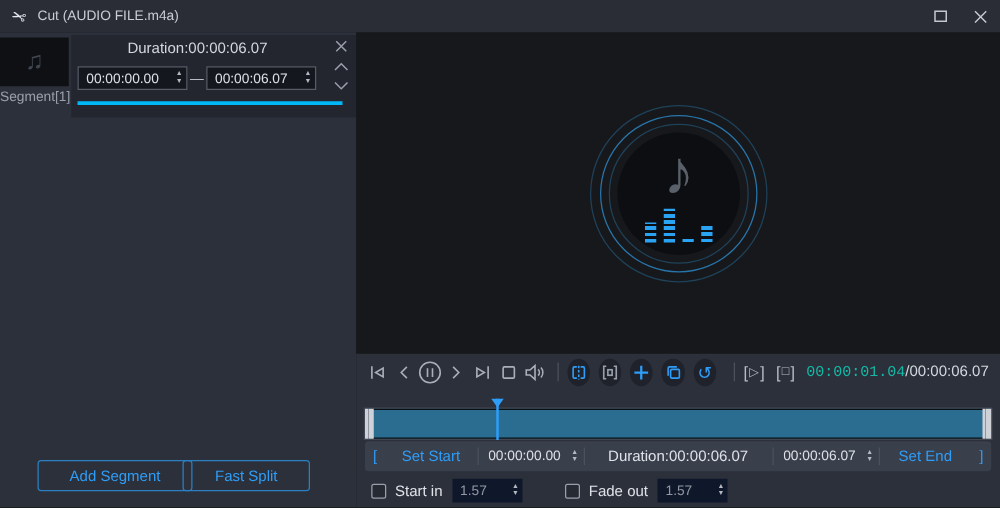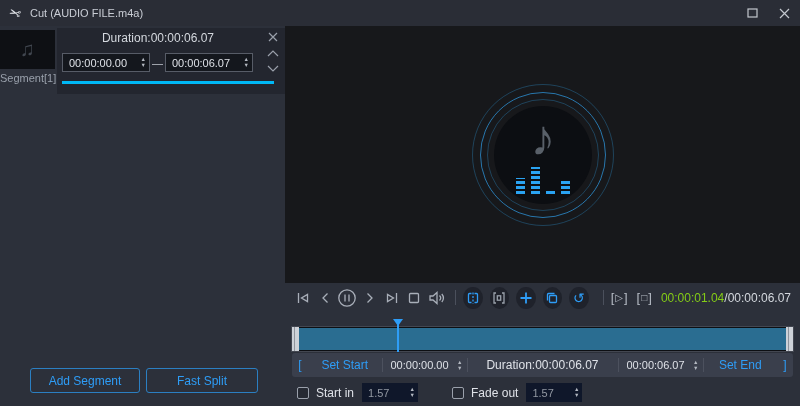--- a/index.html
+++ b/index.html
@@ -34,22 +34,22 @@
            border:1px solid #575c67; padding:0 3px 0 6px; }
   .field input { background:transparent; border:none; outline:none; color:#dde0e6;
                  font-size:11px; font-family:"Liberation Sans", sans-serif; width:100%; }
   .seg-inputs .field { width:88px; }
   .dash { width:15px; text-align:center; color:#c3c7ce; font-size:11px; }
   .spin { display:flex; flex-direction:column; gap:1px; margin-left:2px; }
   .spin span { font-size:5.5px; line-height:5px; color:#b4b9c2; }
   .seg-progress { position:absolute; left:5px; top:53px; width:212px; height:3px; background:#00b8f6; }
   .seg-btn { position:absolute; bottom:13px; height:25px; border:1px solid #2b7fc2; border-radius:3px;
              color:#2e9df7; font-size:12px; display:flex; align-items:center; justify-content:center; }
-  .add-seg { left:30px; width:110px; }
-  .fast-split { left:146px; width:112px; }
+  .add-seg { left:30px; width:124px; }
+  .fast-split { left:146px; width:102px; }
 
   
   .preview { position:absolute; left:285px; top:26px; width:515px; height:257px; background:#17181b; }
   .rings { position:absolute; left:258px; top:129px; }
   .ring, .core { position:absolute; left:0; top:0; transform:translate(-50%,-50%); border-radius:50%; }
   .ring1 { width:142px; height:142px; border:1.5px solid rgba(42,130,185,0.40); }
   .ring2 { width:126px; height:126px; border:1.5px solid rgba(46,150,220,0.75); }
   .ring3 { width:112px; height:112px; border:1px solid rgba(42,130,185,0.40); }
   .core  { width:98px; height:98px; background:#0c0e12; display:flex; flex-direction:column;
            align-items:center; justify-content:center; }
@@ -66,21 +66,21 @@
   .tbtn svg { stroke:#a9afb9; fill:none; stroke-width:1.3; }
   .vsep { width:1px; height:15px; background:#4b505c; margin:0 7px; }
   .rbtn { width:22px; height:22px; border-radius:50%; background:#1f222b; display:flex;
           align-items:center; justify-content:center; margin-right:7px; }
   .rbtn svg { stroke:#2e9df7; fill:none; stroke-width:1.3; }
   .rbtn.gray svg { stroke:#9aa1ab; }
   .reset-glyph { color:#2e9df7; font-size:14px; line-height:14px; }
   .brkt { display:flex; align-items:center; gap:1px; color:#b6bcc5; font-size:13px; margin-right:9px; }
   .brkt .bi { font-size:10px; color:#b6bcc5; }
   .time { margin-left:auto; padding-right:4px; font-size:12px; }
-  .time .cur { color:#84cc16; }
+  .time .cur { color:#14b8a6;font-family:Liberation Mono, monospace; }
   .time .sep, .time .tot { color:#d4d8de; }
 
   
   .timeline-zone { position:relative; height:40px; margin:0 7px; }
   .track { position:absolute; left:0; right:0; top:15px; height:24px; background:#2a6d91;
            border:1px solid #0d0f13; box-shadow:0 0 0 1px rgba(150,156,166,0.22); }
   .handle { position:absolute; top:-1px; width:7px; height:24px;
             background:linear-gradient(to right,#ced2d8 0 2px,#8f949c 2px 3px,#ced2d8 3px); }
   .handle.lh { left:-1px; } .handle.rh { right:-1px; }
   .playhead { position:absolute; top:-9px; width:10px; height:33px; margin-left:-5px; }

